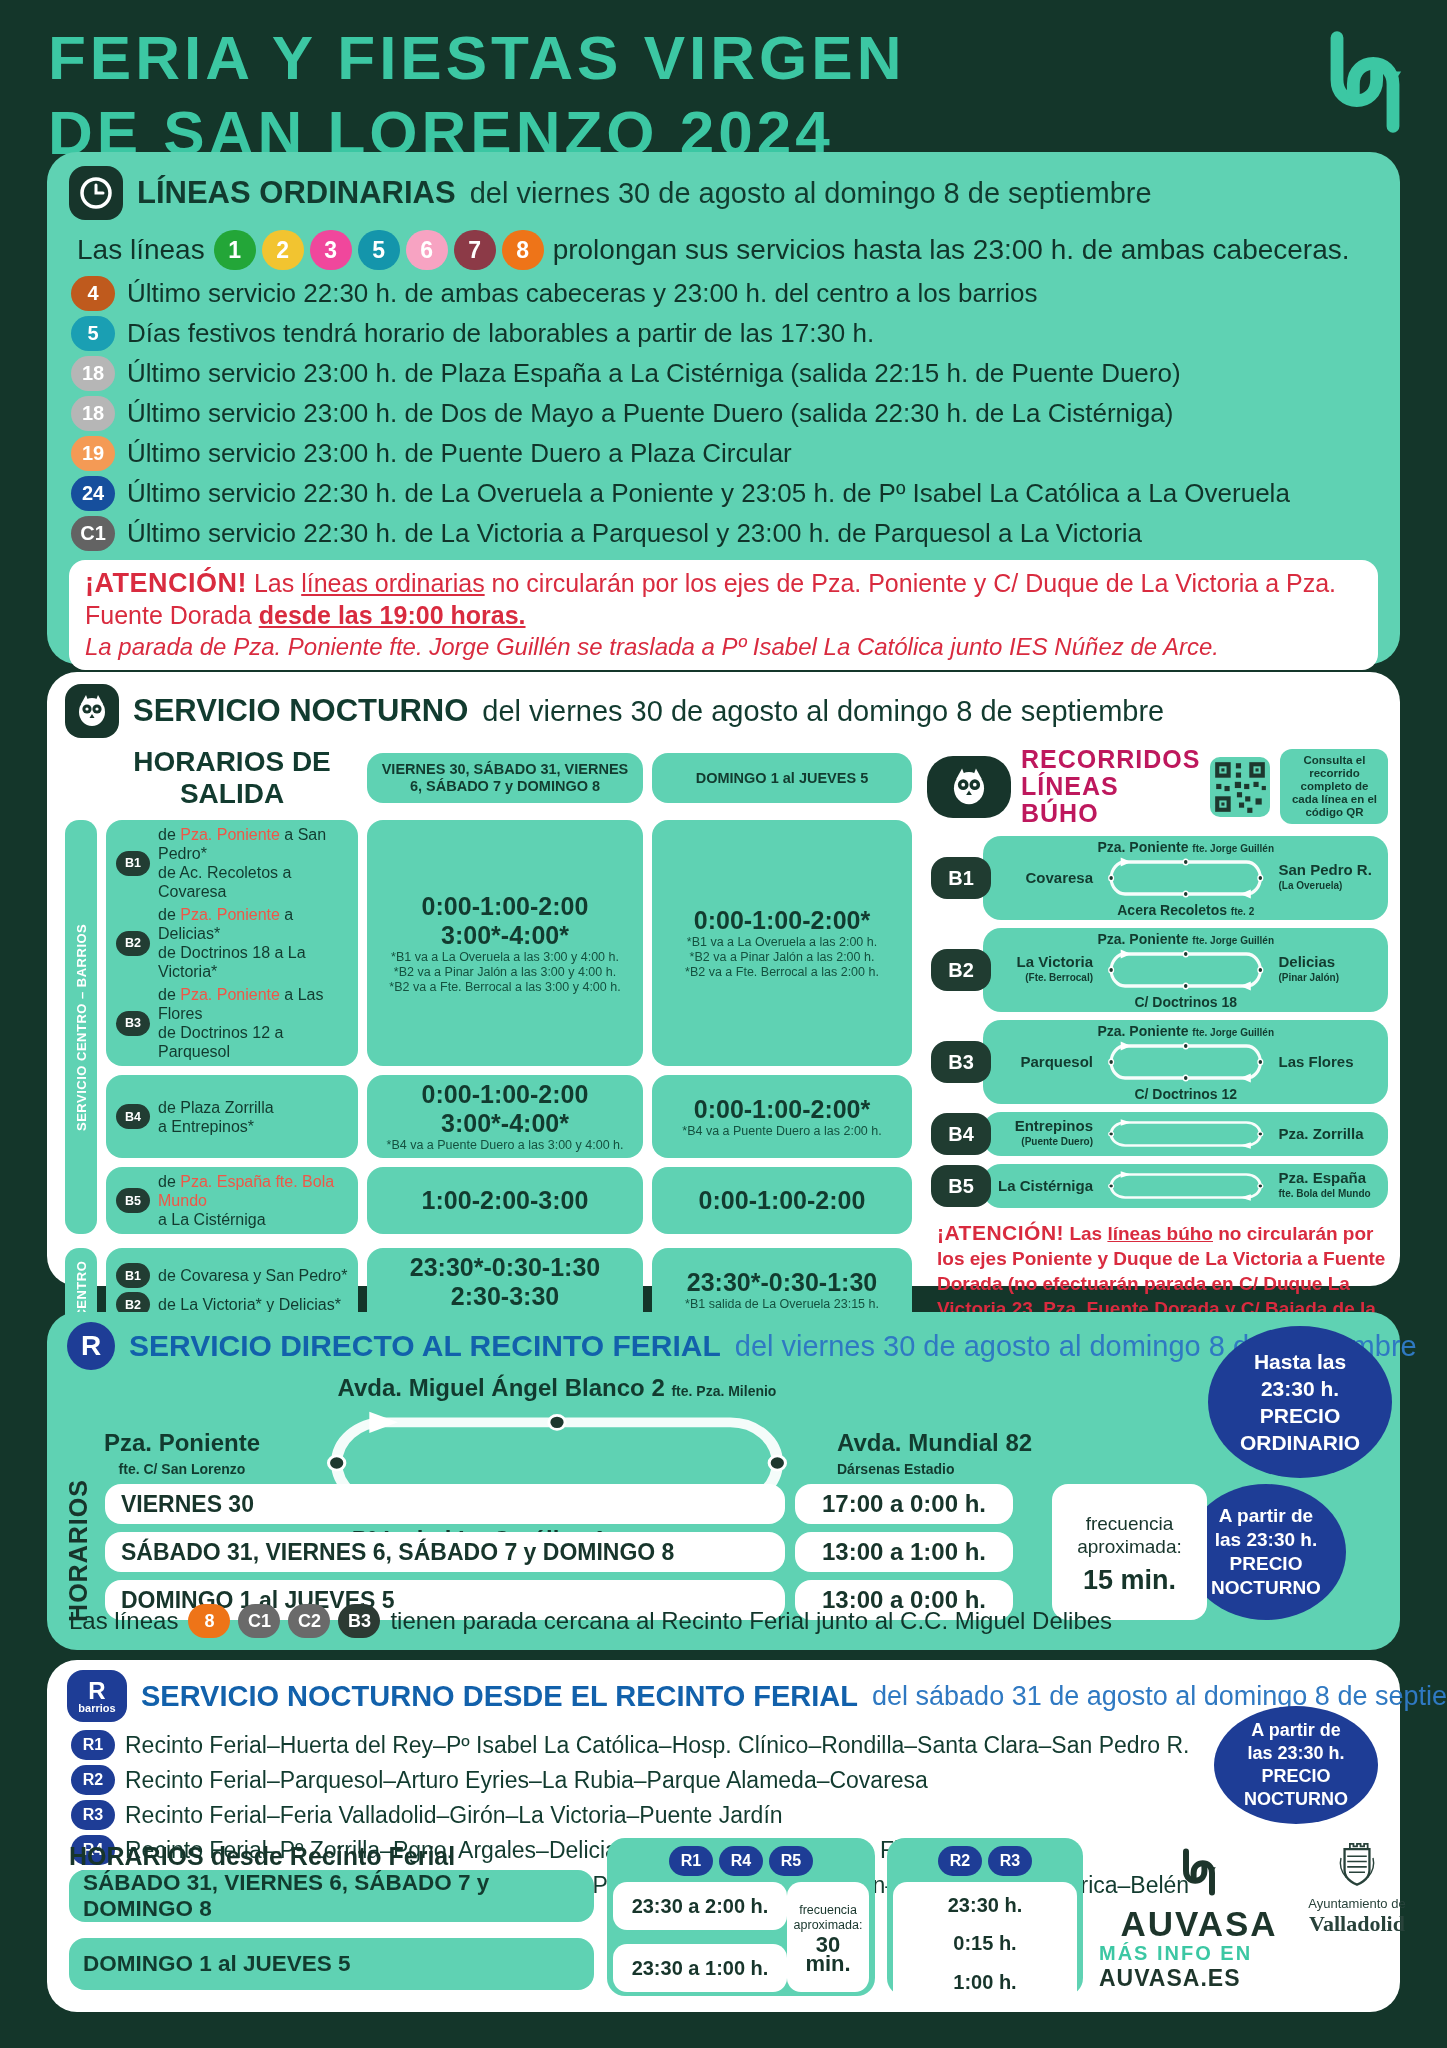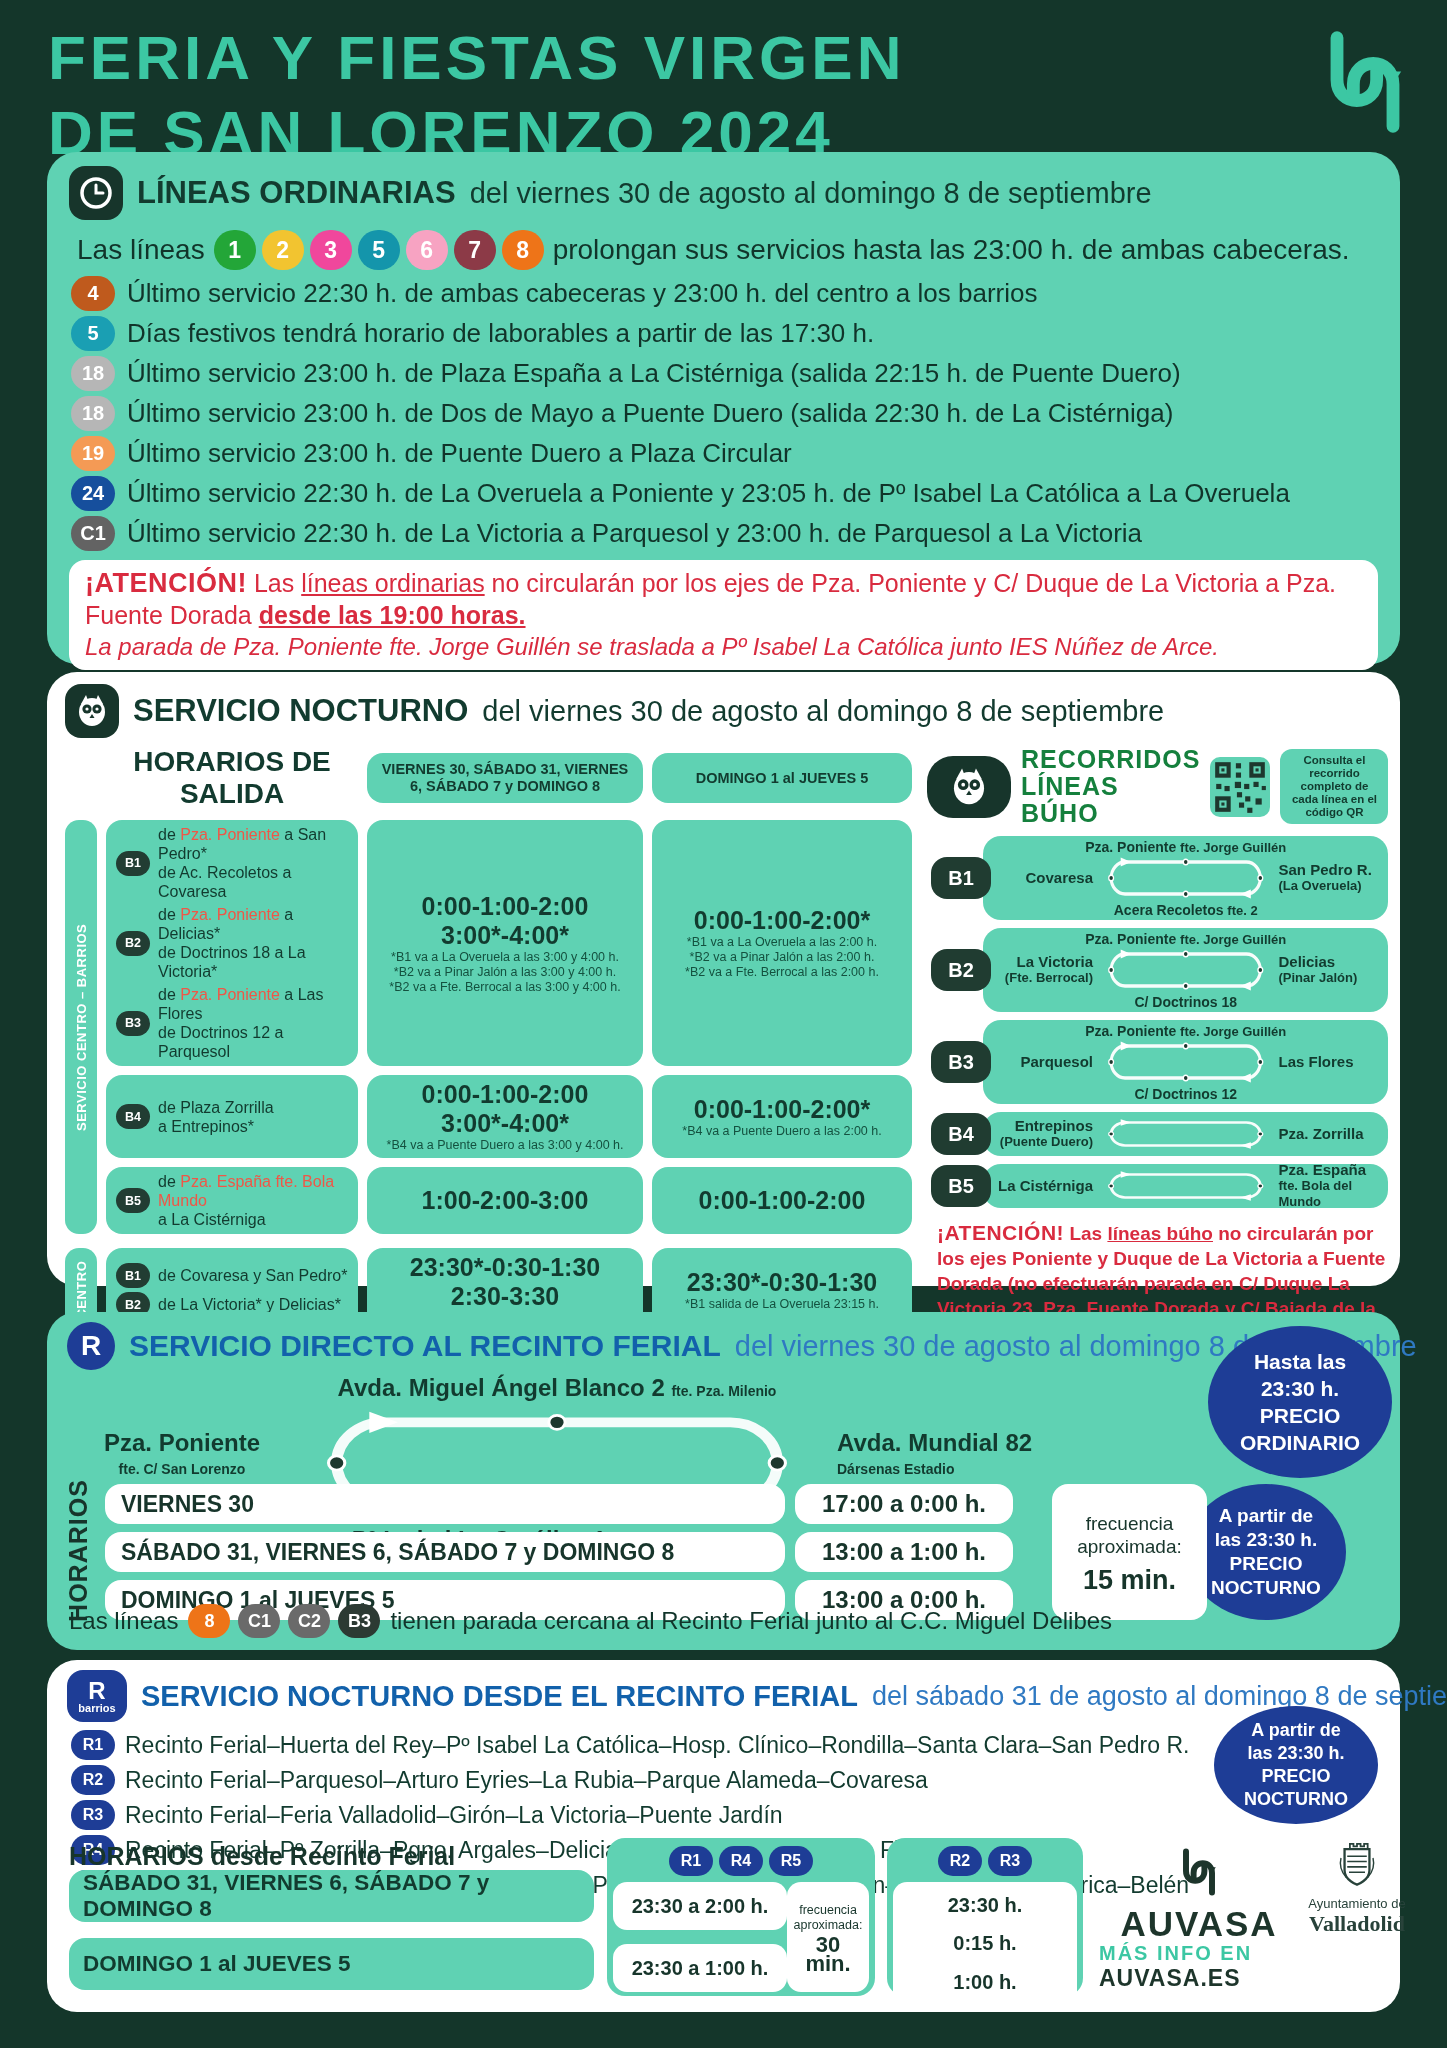--- a/index.html
+++ b/index.html
@@ -61,34 +61,34 @@
   .rd{color:#ef5747}
   .noct-times{display:flex;flex-direction:column;justify-content:center;text-align:center}
   .noct-times .big{font-size:25px;line-height:29px;font-weight:700;color:#123b2f}
   .noct-times .nnote{font-size:12.5px;line-height:15px;color:#14513f;font-weight:500}
 
   
   .rec-panel{flex:1;position:relative}
   .rec-head{display:flex;align-items:center;gap:10px}
   .owl-big{width:84px;height:62px;border-radius:26px;background:#17352b;
     display:flex;align-items:center;justify-content:center;flex:0 0 auto}
-  .rec-title{font-size:25px;line-height:27px;font-weight:800;color:#15803d;letter-spacing:1px}
+  .rec-title{font-size:25px;line-height:27px;font-weight:800;color:#be185d;letter-spacing:1px}
   .qr{width:60px;height:60px;border-radius:10px;background:#5fd2b3;flex:0 0 auto}
   .qr-note{background:#5fd2b3;border-radius:12px;font-size:11.5px;line-height:13px;font-weight:600;
     color:#123b2f;text-align:center;padding:5px 7px;width:108px;flex:0 0 auto}
   .rec-routes{margin:9px 0 0 56px;display:flex;flex-direction:column;gap:8px}
   .rec-route{position:relative;background:#5fd2b3;border-radius:18px;height:84px}
   .rec-route.short{height:44px}
   .rec-badge{position:absolute;left:-52px;top:50%;transform:translateY(-50%);width:60px;height:42px;
     border-radius:16px;background:#203c31;color:#fff;font-weight:800;font-size:20px;
     display:flex;align-items:center;justify-content:center}
   .rec-top,.rec-bottom{position:absolute;left:0;right:0;text-align:center;font-size:14px;
     font-weight:700;color:#123b2f}
   .rec-top{top:3px}.rec-bottom{bottom:2px}
-  .rec-sub{font-size:13px;font-weight:600}
+  .rec-sub{font-size:10px;font-weight:600}
   .rec-left,.rec-right{position:absolute;top:0;bottom:0;display:flex;flex-direction:column;
     justify-content:center;font-size:15px;font-weight:700;color:#123b2f;line-height:16px}
   .rec-left{left:6px;width:104px;text-align:right}
   .rec-right{right:4px;width:106px;text-align:left}
   .rec-svg{position:absolute;left:116px;right:116px;top:21px;bottom:21px;width:calc(100% - 232px);height:42px}
   .short .rec-svg{top:7px;bottom:7px;height:30px}
   .dot{fill:#1d382e;stroke:#fff;stroke-width:3}
   .rec-attn{margin:12px 0 0 10px;color:#d92b3f;font-size:19px;line-height:25px;font-weight:600;text-align:left}
   .rec-attn .attn-label{font-size:21px}
 

